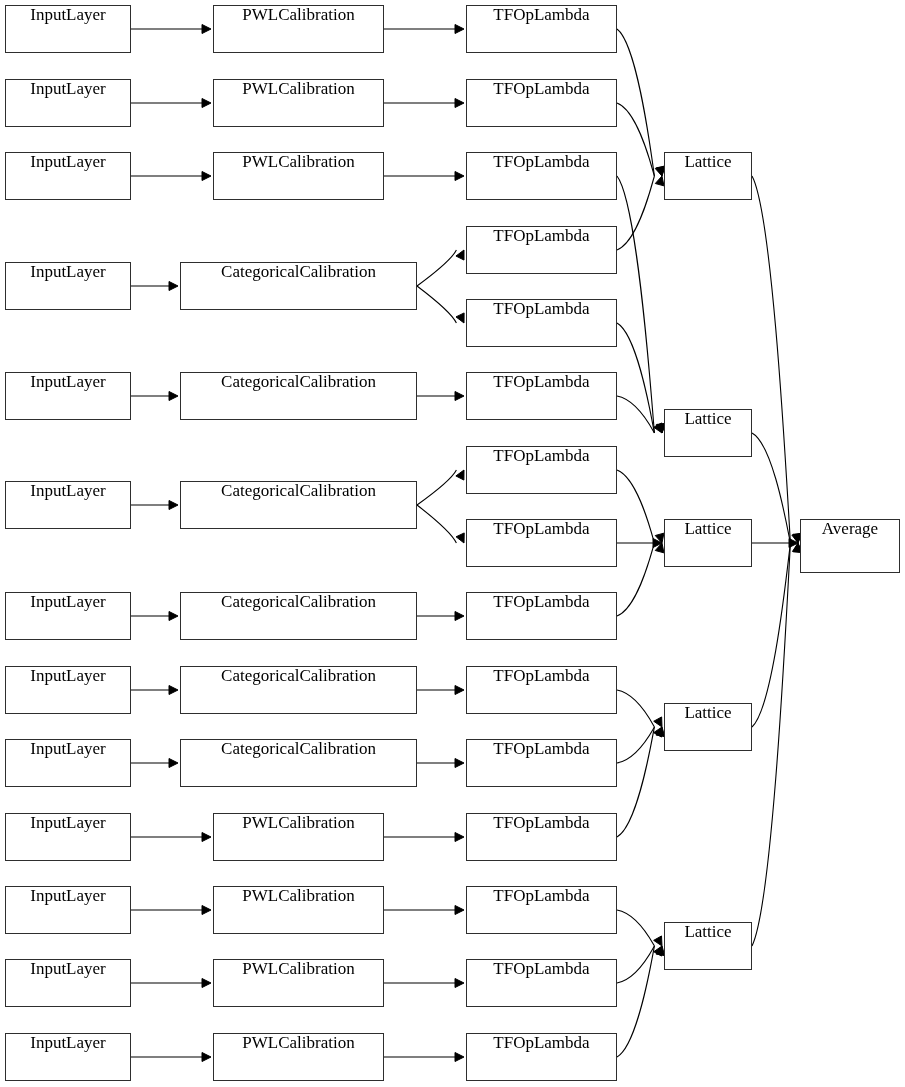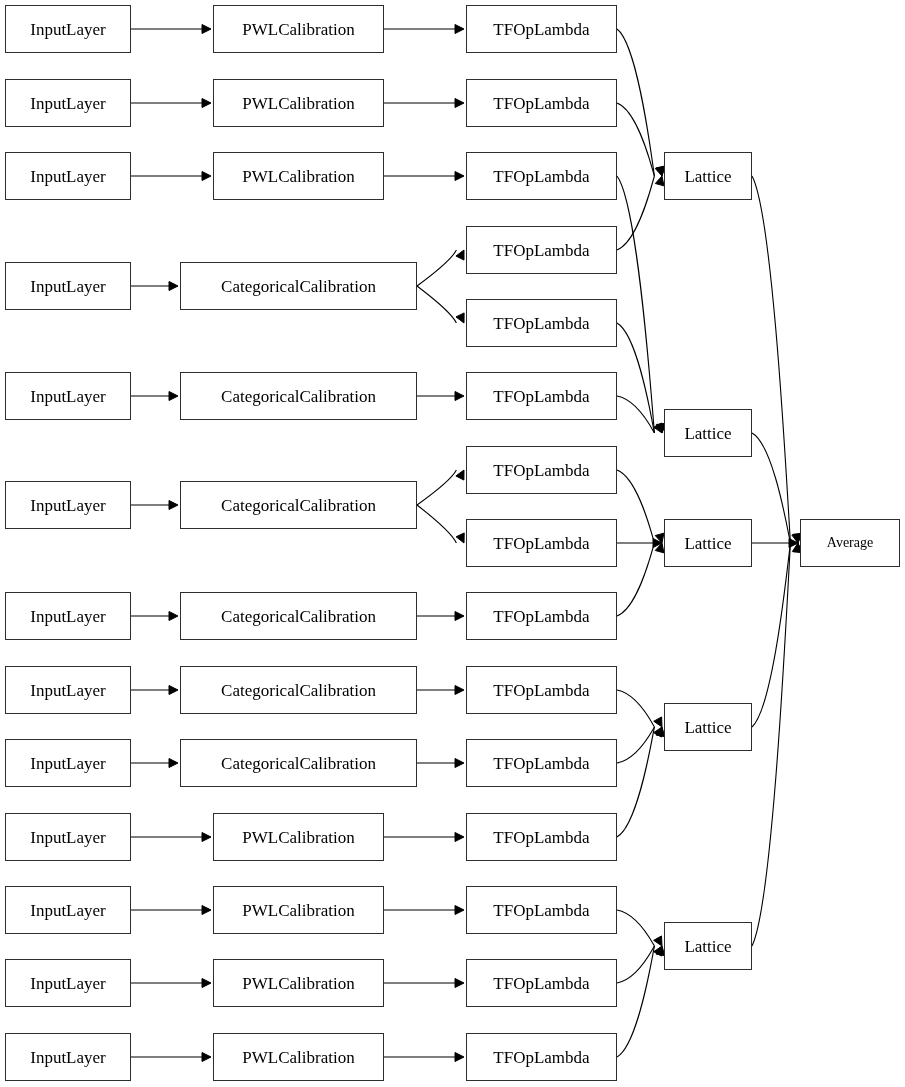--- a/index.html
+++ b/index.html
@@ -1,19 +1,19 @@
 <!DOCTYPE html>
 <html><head>
 <meta charset="utf-8">
 <style>
   html,body{margin:0;padding:0;background:#ffffff;}
   #canvas{position:relative;width:905px;height:1087px;background:#ffffff;
           font-family:"Liberation Serif","DejaVu Serif",serif;overflow:hidden;}
   .node{position:absolute;box-sizing:border-box;border:1px solid #2e2e2e;
-        background:#ffffff;display:flex;align-items:center;justify-content:center;
+        background:#ffffff;display:flex;justify-content:center;
         color:#000000;white-space:nowrap;}
   .node span{display:block;line-height:1;}
   svg.edges{position:absolute;left:0;top:0;width:905px;height:1087px;
             pointer-events:none;}
   svg.edges path{fill:none;stroke:#000000;stroke-width:1.1;}
   svg.edges polygon{fill:#000000;stroke:#000000;stroke-width:1;}
 </style>
 </head>
 <body>
 
@@ -248,17 +248,17 @@
       </div>
       <div class="node" style="left: 664px; top: 519px; width: 88px; height: 48px; font-size: 17px;">
         <span>Lattice</span>
       </div>
       <div class="node" style="left: 664px; top: 703px; width: 88px; height: 48px; font-size: 17px;">
         <span>Lattice</span>
       </div>
       <div class="node" style="left: 664px; top: 922px; width: 88px; height: 48px; font-size: 17px;">
         <span>Lattice</span>
       </div>
-      <div class="node" style="left: 800px; top: 519px; width: 100px; height: 48px; font-size: 14px;">
+      <div class="node" style="left: 800px; top: 519px; width: 100px; height: 54px; font-size: 17px;">
         <span>Average</span>
       </div>
     </div>
 </div>
 
 </body></html>

